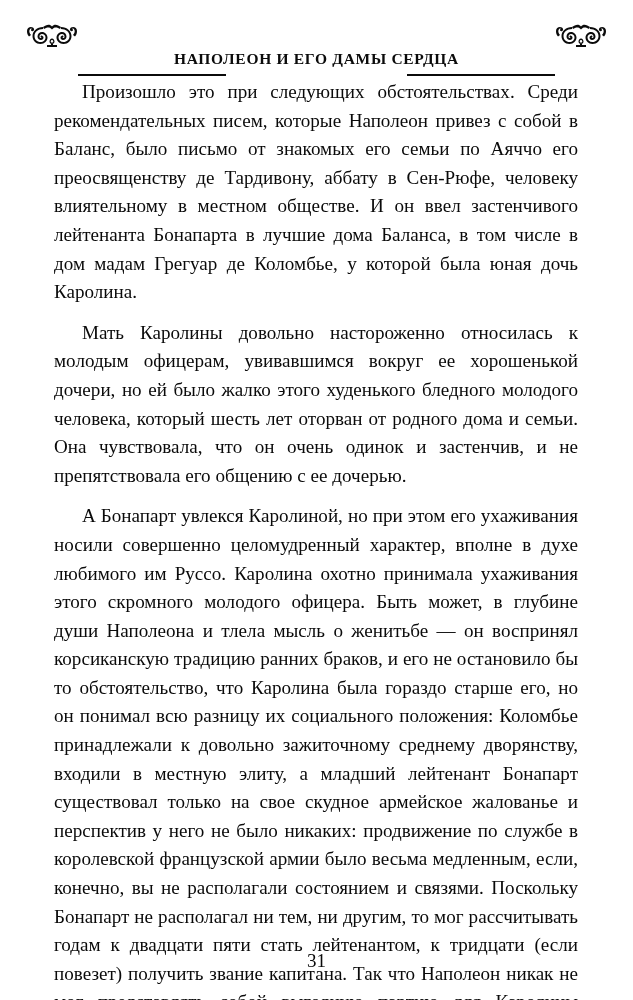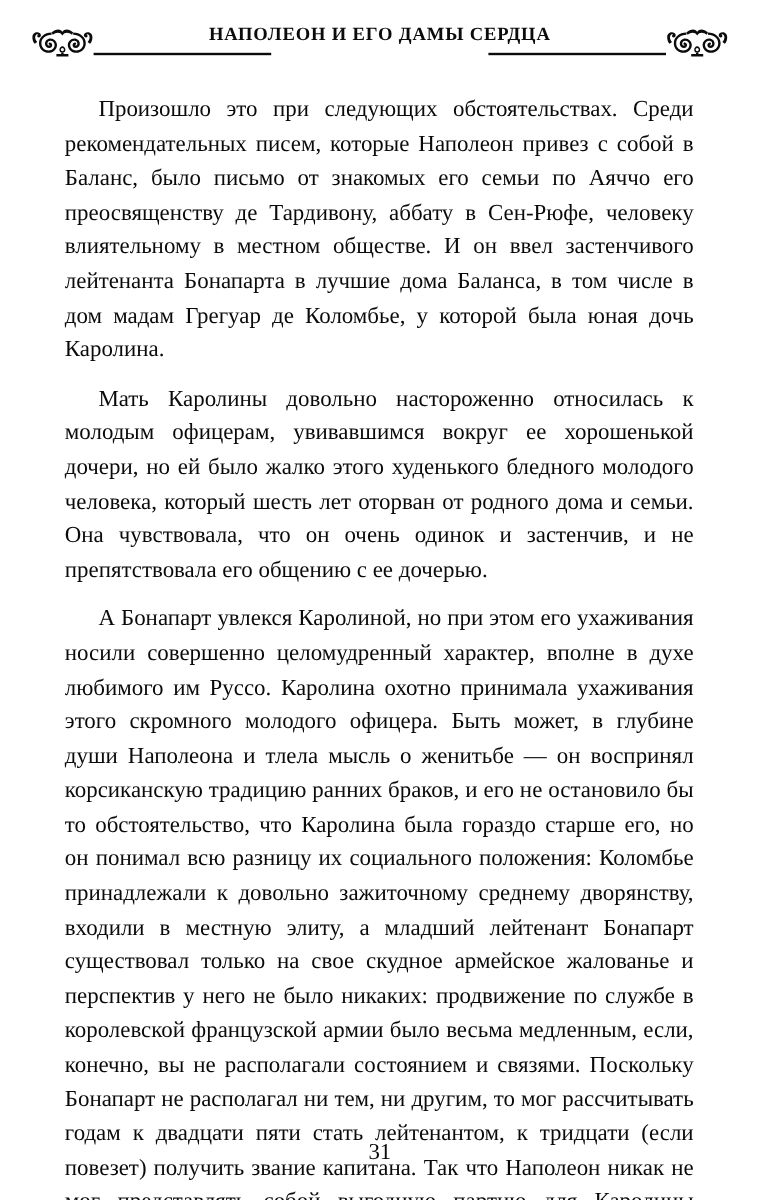--- a/index.html
+++ b/index.html
@@ -40,20 +40,21 @@
     width: 52px;
     height: 30px;
     display: block;
   }
   .ornament.right { transform: scaleX(-1); }
 
   .head-center {
     flex: 1 1 auto;
     position: relative;
     height: 30px;
+    margin-top: 30px;
   }
 
   .head-title {
     position: absolute;
     left: 0;
     right: 0;
     top: -2px;
     text-align: center;
     font-family: "Liberation Serif", "DejaVu Serif", serif;
     font-size: 15.5px;

